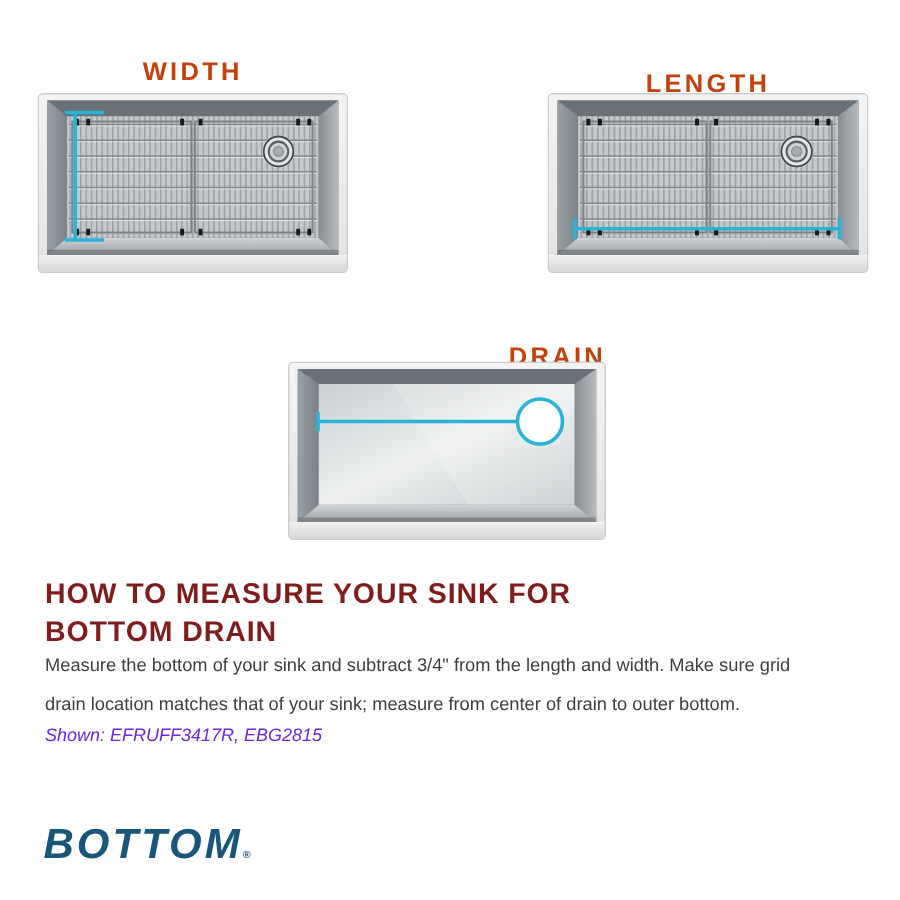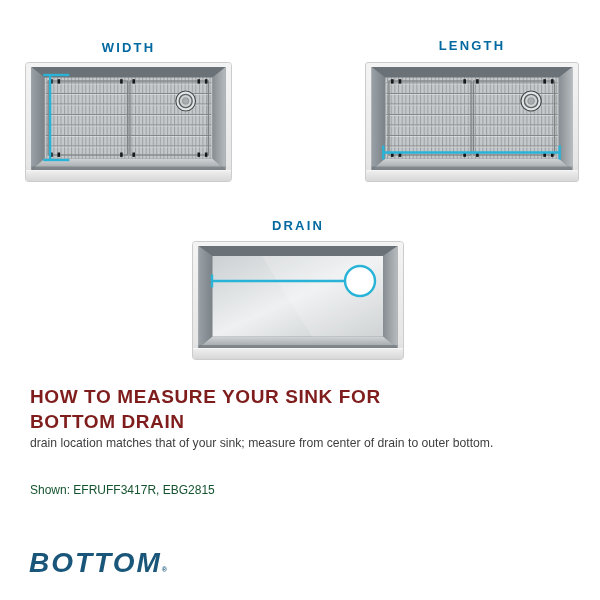--- a/index.html
+++ b/index.html
@@ -2,35 +2,35 @@
 <html><head>
 <meta charset="utf-8">
 <style>
   html,body{margin:0;padding:0;background:#ffffff;}
   .canvas{
     position:relative;width:600px;height:600px;background:#ffffff;overflow:hidden;
     font-family:"Liberation Sans",sans-serif;
   }
   .fig-label{
     position:absolute;text-align:center;
-    font-size:13px;font-weight:bold;letter-spacing:2.2px;
-    color:#0369a1;line-height:20px;
+    font-size:17px;font-weight:bold;letter-spacing:2.2px;
+    color:#c2410c;line-height:20px;
   }
   .sink-svg{position:absolute;display:block;}
   .heading{
     position:absolute;left:30px;top:384px;width:490px;
     color:#7f1d1d;font-size:19px;font-weight:bold;letter-spacing:.6px;line-height:25px;
   }
   .body-text{
     position:absolute;left:30px;top:430px;width:540px;
     color:#3f3f41;font-size:12.2px;line-height:26px;
   }
   .shown-note{
     position:absolute;left:30px;top:482px;width:400px;
-    color:#14532d;font-size:12px;line-height:16px;
+    color:#6d28d9;font-size:12px;font-style:italic;line-height:16px;
   }
   .logo{
     position:absolute;left:29px;top:548px;
     color:#1a5679;font-size:28px;font-weight:bold;font-style:italic;letter-spacing:2px;
     line-height:30px;white-space:nowrap;
   }
   .logo .reg{font-size:7px;letter-spacing:0;vertical-align:baseline;}
   .defs-holder{position:absolute;width:0;height:0;overflow:hidden;}
 </style>
 </head>
@@ -130,31 +130,31 @@
   <div class="fig-label" style="left:25px;top:38px;width:207px;">WIDTH</div>
   <svg class="sink-svg" style="left:25px;top:62px;" width="207" height="120" viewBox="0 0 210 120" preserveAspectRatio="none">
     <use href="#sinkGrid"></use>
     <g stroke="#29b3d7" stroke-width="2.4" fill="none">
       <line x1="25.5" y1="13" x2="25.5" y2="98"></line>
       <line x1="18.5" y1="13" x2="45" y2="13"></line>
       <line x1="18.5" y1="98" x2="45" y2="98"></line>
     </g>
   </svg>
 
-  <div class="fig-label" style="left:365px;top:36px;width:214px;">LENGTH</div>
+  <div class="fig-label" style="left:365px;top:46px;width:214px;">LENGTH</div>
   <svg class="sink-svg" style="left:365px;top:62px;" width="214" height="120" viewBox="0 0 210 120" preserveAspectRatio="none">
     <use href="#sinkGrid"></use>
     <g stroke="#29b3d7" stroke-width="2.4" fill="none">
       <line x1="18" y1="90.5" x2="191" y2="90.5"></line>
       <line x1="18" y1="83.5" x2="18" y2="97.5"></line>
       <line x1="191" y1="83.5" x2="191" y2="97.5"></line>
     </g>
   </svg>
 
-  <div class="fig-label" style="left:192px;top:216px;width:212px;">DRAIN</div>
+  <div class="fig-label" style="left:192px;top:228px;width:212px;text-align:right;">DRAIN</div>
   <svg class="sink-svg" style="left:192px;top:241px;" width="212" height="119" viewBox="0 0 212 119">
     <rect x="0.5" y="0.5" width="211" height="118" rx="3" fill="url(#gBody)" stroke="#cccccc" stroke-width="1"></rect>
     <rect x="1.5" y="1.5" width="209" height="4" fill="#f3f3f3"></rect>
     <rect x="6.5" y="5" width="199" height="102" fill="#747b80"></rect>
     <polygon points="6.5,5 205.5,5 191,15 20.5,15" fill="#6a7177"></polygon>
     <polygon points="6.5,5 20.5,15 20.5,95.5 6.5,107" fill="url(#gLeftWall)"></polygon>
     <polygon points="205.5,5 205.5,107 191,95.5 191,15" fill="url(#gRightWall)"></polygon>
     <polygon points="6.5,107 20.5,95.5 191,95.5 205.5,107" fill="url(#gBottomWall)"></polygon>
     <rect x="20.5" y="15" width="170.5" height="80.5" fill="url(#gFloorDrain)"></rect>
     <polygon points="70,15 191,15 191,95.5 120,95.5" fill="#ffffff" opacity="0.18"></polygon>
@@ -167,20 +167,21 @@
     </g>
     <circle cx="168" cy="40" r="15" fill="#ffffff" stroke="#29b3d7" stroke-width="2.4"></circle>
   </svg>
 
   <div class="heading">
     <div>HOW TO MEASURE YOUR SINK FOR</div>
     <div>BOTTOM DRAIN</div>
   </div>
 
   <div class="body-text">
+    <div>Measure the bottom of your sink and subtract 3/4" from the length and width. Make sure grid</div>
     <div>drain location matches that of your sink; measure from center of drain to outer bottom.</div>
   </div>
 
   <div class="shown-note">Shown: EFRUFF3417R, EBG2815</div>
 
   <div class="logo">
     <span>BOTTOM</span><span class="reg">®</span>
   </div>
 
 </div>

